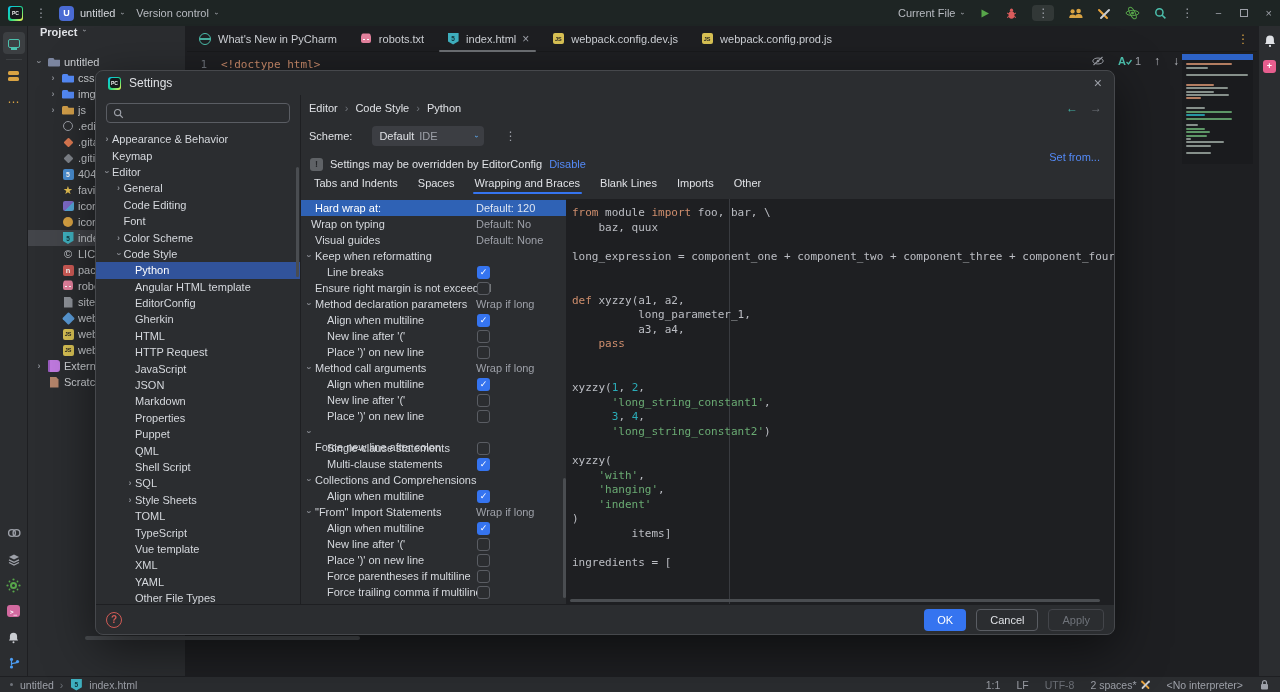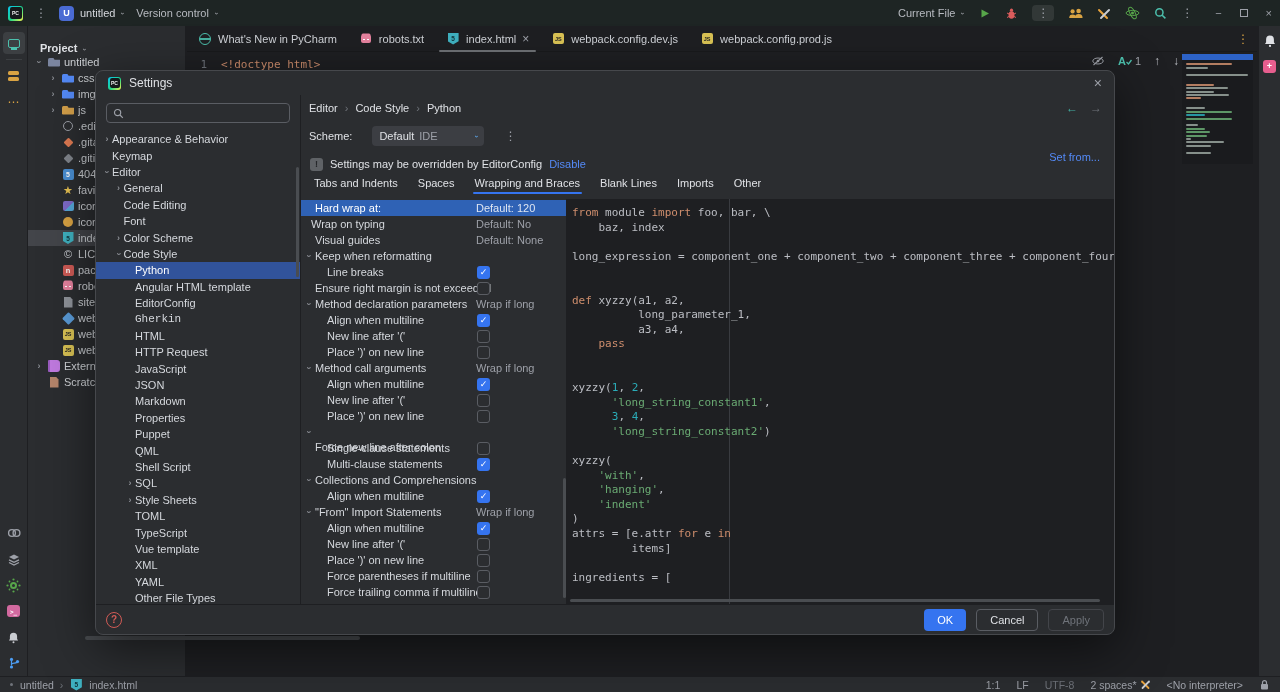--- a/index.html
+++ b/index.html
@@ -34,21 +34,21 @@
   .structyellow i { height:4px; border-radius:1.5px; background:#d9a343; display:block; }
   .gearCss { width:7px; height:7px; border:2px solid #57a64a; border-radius:50%; color:#57a64a;
     box-shadow:0 -6px 0 -2.4px,0 6px 0 -2.4px,-6px 0 0 -2.4px,6px 0 0 -2.4px,4px 4px 0 -2.6px,-4px -4px 0 -2.6px,4px -4px 0 -2.6px,-4px 4px 0 -2.6px; }
   .terminal-pink { width:13px; height:12px; border-radius:3px; background:#d2699f; color:#fff; font-family:"DejaVu Sans Mono",monospace; font-size:6px; font-weight:bold; display:flex; align-items:center; justify-content:center; }
 
   .right-strip { position:absolute; right:0; top:26px; width:22px; bottom:16px; background:#2b2d30; border-left:1px solid #1e1f22; display:flex; flex-direction:column; align-items:center; padding-top:8px; gap:12px; }
   .pink-sq { width:13px; height:13px; border-radius:3px; background:#e75e8e; color:#fff; font-size:9px; font-weight:bold; display:flex; align-items:center; justify-content:center; line-height:1; }
   .coins { width:11px; height:3.5px; border-radius:50%; background:#e8a33d; box-shadow:0 4.5px 0 0 #e8a33d,0 9px 0 0 #e8a33d; margin-bottom:8px; }
 
   .project-panel { position:absolute; left:28px; top:26px; width:158px; bottom:16px; background:#2b2d30; border-right:1px solid #1e1f22; overflow:hidden; }
-  .pp-header { height:28px; display:flex; align-items:flex-end; gap:6px; padding-left:12px; font-weight:bold; color:#dfe1e5; }
+  .pp-header { height:28px; display:flex; align-items:flex-start; gap:6px; padding-left:12px; font-weight:bold; color:#dfe1e5; }
   .ptree-row { height:16px; display:flex; align-items:center; gap:3px; white-space:nowrap; color:#cfd2d6; }
   .ptree-row.psel { background:#43454a; }
   .chev { width:10px; flex:none; color:#8a8d93; font-size:9px; font-weight:bold; text-align:center; }
   .chev.down { transform:rotate(90deg); }
   .chev.hidden { visibility:hidden; }
   .ptree-label { overflow:hidden; }
 
   
   .editor { position:absolute; left:187px; top:26px; right:23px; bottom:16px; background:#1e1f22; }
   .tabbar { height:26px; display:flex; align-items:center; border-bottom:1px solid #191a1c; padding-right:4px; }
@@ -570,21 +570,21 @@
             <span>Python</span>
           </div>
           <div class="stree-row" style="padding-left: 29px;">
             <span class="chev hidden"></span>
             <span>Angular HTML template</span>
           </div>
           <div class="stree-row" style="padding-left: 29px;">
             <span class="chev hidden"></span>
             <span>EditorConfig</span>
           </div>
-          <div class="stree-row" style="padding-left: 29px; font-family: Liberation Mono, monospace;">
+          <div class="stree-row" style="padding-left: 29px;">
             <span class="chev hidden"></span>
             <span>Gherkin</span>
           </div>
           <div class="stree-row" style="padding-left: 29px;">
             <span class="chev hidden"></span>
             <span>HTML</span>
           </div>
           <div class="stree-row" style="padding-left: 29px;">
             <span class="chev hidden"></span>
             <span>HTTP Request</span>
@@ -791,42 +791,41 @@
             </div>
             <div class="opt-row">
               <span style="margin-left: 26px;">Force trailing comma if multiline</span>
               <span class="cbx off"></span>
             </div>
           </div>
         <div class="preview">
           <div class="pv-guide"></div>
           <div id="preview-code">
               <div class="pline"><span class="tok-k">from</span><span class="tok-p"> module </span><span class="tok-k">import</span><span class="tok-p"> foo, bar, \</span></div>
-              <div class="pline"><span class="tok-p">    baz, index</span></div>
+              <div class="pline"><span class="tok-p">    baz, quux</span></div>
               <div class="pline">&nbsp;</div>
               <div class="pline"><span class="tok-p">long_expression = component_one + component_two + component_three + component_four + component_five + c</span></div>
               <div class="pline">&nbsp;</div>
               <div class="pline">&nbsp;</div>
               <div class="pline"><span class="tok-k">def </span><span class="tok-f">xyzzy</span><span class="tok-p">(a1, a2,</span></div>
               <div class="pline"><span class="tok-p">          long_parameter_1,</span></div>
               <div class="pline"><span class="tok-p">          a3, a4,</span></div>
               <div class="pline"><span class="tok-p">    </span><span class="tok-k">pass</span></div>
               <div class="pline">&nbsp;</div>
               <div class="pline">&nbsp;</div>
               <div class="pline"><span class="tok-p">xyzzy(</span><span class="tok-n">1</span><span class="tok-p">, </span><span class="tok-n">2</span><span class="tok-p">,</span></div>
               <div class="pline"><span class="tok-p">      </span><span class="tok-s">'long_string_constant1'</span><span class="tok-p">,</span></div>
               <div class="pline"><span class="tok-p">      </span><span class="tok-n">3</span><span class="tok-p">, </span><span class="tok-n">4</span><span class="tok-p">,</span></div>
               <div class="pline"><span class="tok-p">      </span><span class="tok-s">'long_string_constant2'</span><span class="tok-p">)</span></div>
               <div class="pline">&nbsp;</div>
               <div class="pline"><span class="tok-p">xyzzy(</span></div>
               <div class="pline"><span class="tok-p">    </span><span class="tok-s">'with'</span><span class="tok-p">,</span></div>
               <div class="pline"><span class="tok-p">    </span><span class="tok-s">'hanging'</span><span class="tok-p">,</span></div>
               <div class="pline"><span class="tok-p">    </span><span class="tok-s">'indent'</span></div>
               <div class="pline"><span class="tok-p">)</span></div>
-              <div class="pline"><span class="tok-p">attrs = [e.attr </span><span class="tok-k">for</span><span class="tok-p"> e </span><span class="tok-k">in</span></div>
               <div class="pline"><span class="tok-p">         items]</span></div>
               <div class="pline">&nbsp;</div>
               <div class="pline"><span class="tok-p">ingredients = [</span></div>
             </div>
           <div class="pv-hscroll"></div>
         </div>
       </div>
     </div>
   </div>
   <div class="dlg-footer">

